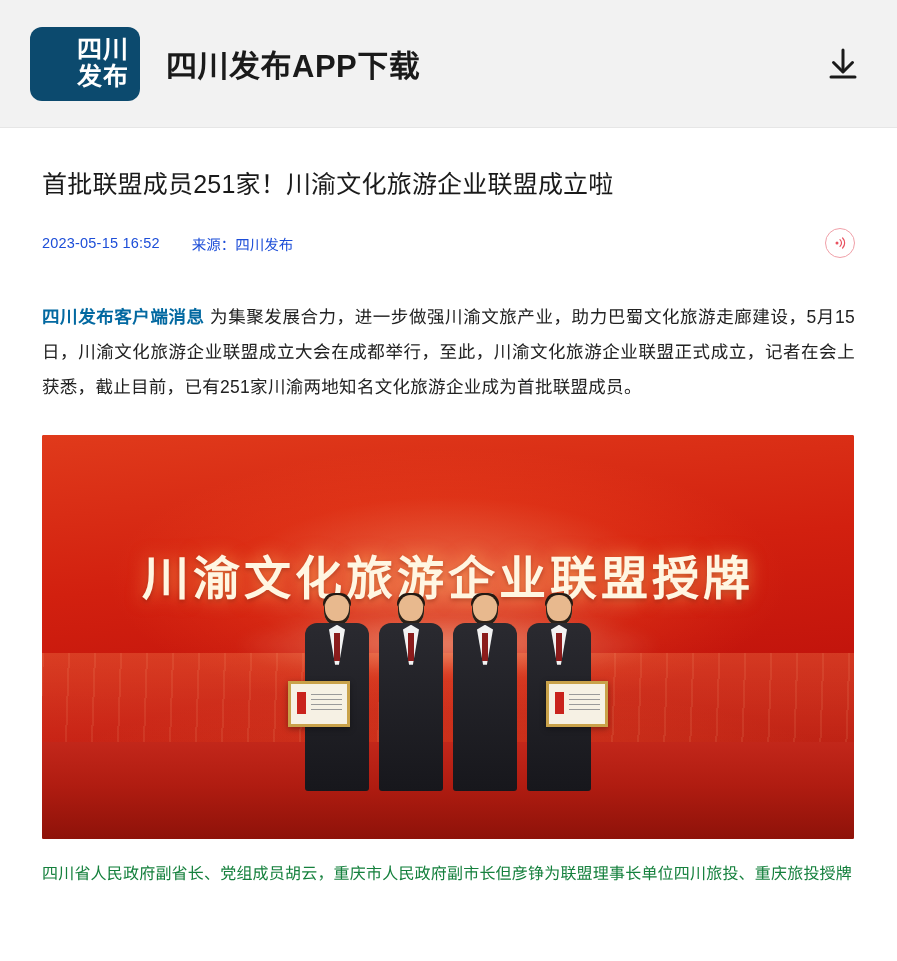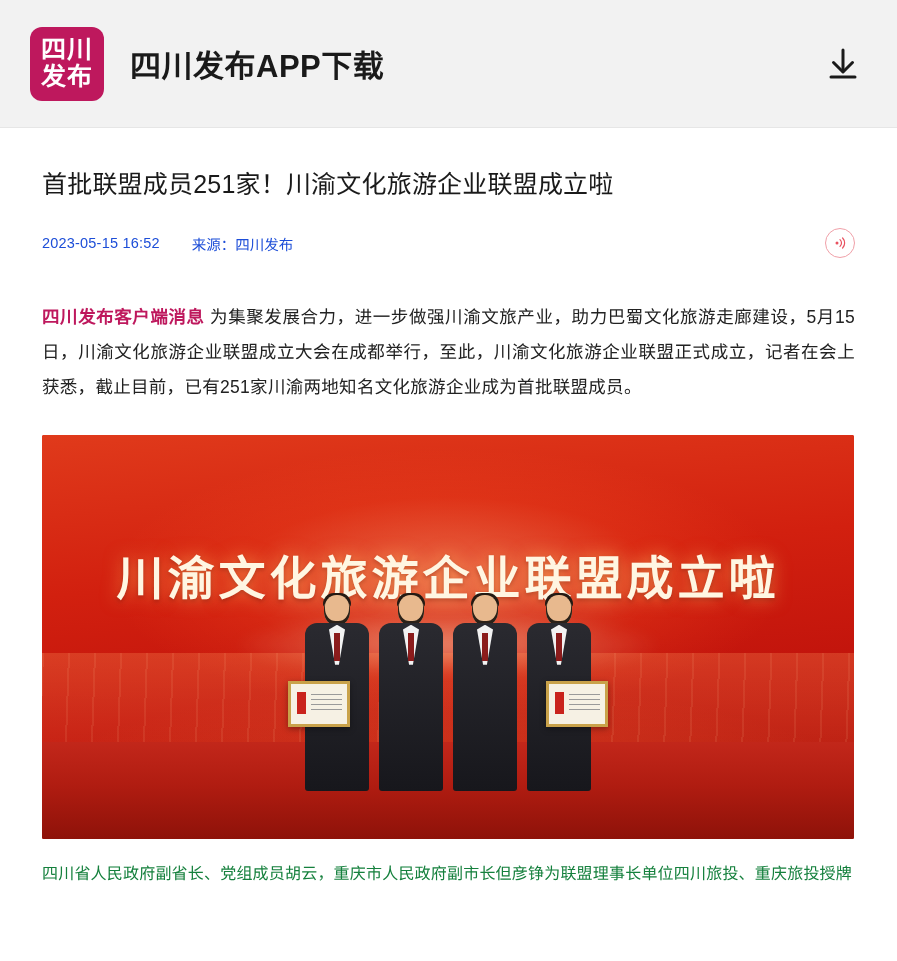--- a/index.html
+++ b/index.html
@@ -22,32 +22,33 @@
     display: flex;
     align-items: center;
     padding: 0 28px 0 30px;
     box-sizing: border-box;
     border-bottom: 1px solid #e6e6e6;
   }
   .app-logo {
     width: 74px;
     height: 74px;
     border-radius: 12px;
-    background: #be185d;
+    background: #0c4a6e;
     color: #ffffff;
     flex: 0 0 auto;
     display: flex;
     flex-direction: column;
     align-items: center;
     justify-content: center;
     line-height: 1.06;
     font-size: 25px;
     font-weight: 700;
     letter-spacing: 1px;
     font-family: "Liberation Serif", "DejaVu Serif", serif;
+    padding-left: 36px;
   }
   .app-logo span { display: block; }
   .app-banner-title {
     margin-left: 26px;
     font-size: 31px;
     font-weight: 700;
     color: #1a1a1a;
     letter-spacing: 0.5px;
     flex: 1 1 auto;
   }
@@ -101,21 +102,21 @@
   .body-text {
     margin-top: 42px;
     font-size: 17.5px;
     line-height: 2.0;
     color: #222222;
     text-align: justify;
     letter-spacing: 0.3px;
   }
   .body-text b {
     font-weight: 700;
-    color: #be185d;
+    color: #0369a1;
   }
 
   
   .photo-wrap {
     margin-top: 30px;
     width: 812px;
     height: 404px;
     position: relative;
     overflow: hidden;
     border-radius: 2px;
@@ -290,21 +291,21 @@
   </div>
 
   <p class="body-text">
     <b>四川发布客户端消息</b><span> 为集聚发展合力，进一步做强川渝文旅产业，助力巴蜀文化旅游走廊建设，5月15日，川渝文化旅游企业联盟成立大会在成都举行，至此，川渝文化旅游企业联盟正式成立，记者在会上获悉，截止目前，已有251家川渝两地知名文化旅游企业成为首批联盟成员。</span>
   </p>
 
   <div class="photo-wrap">
     <div class="photo-bg"></div>
     <div class="photo-glow"></div>
     <div class="photo-rays"></div>
-    <div class="photo-title">川渝文化旅游企业联盟成立啦</div>
+    <div class="photo-title">川渝文化旅游企业联盟授牌</div>
     <div class="stage-floor"></div>
     <div class="people">
       <div class="person">
         <div class="hair"></div>
         <div class="head"></div>
         <div class="body"></div>
         <div class="shirt"></div>
         <div class="tie"></div>
         <div class="plaque left">
           <div class="plaque-seal"></div>

